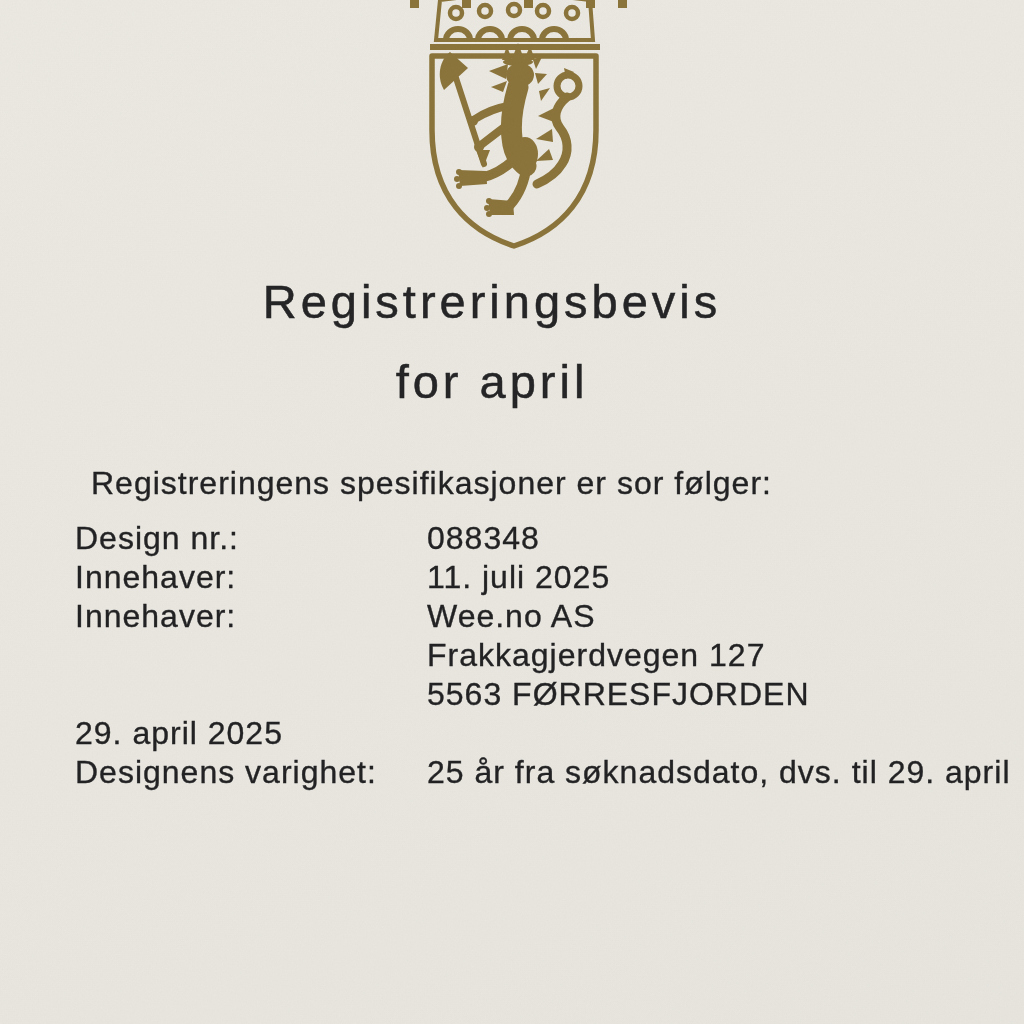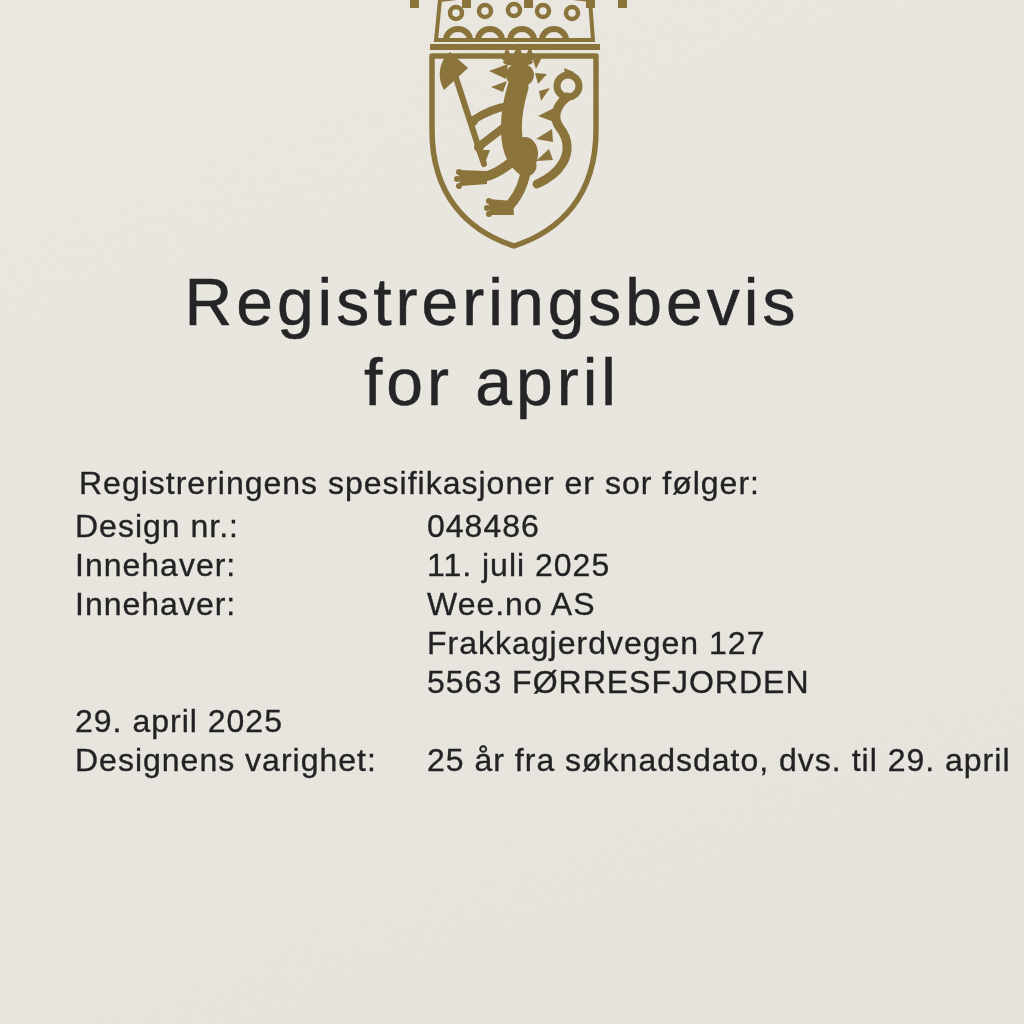--- a/index.html
+++ b/index.html
@@ -32,36 +32,36 @@
   }
   .emblem-wrap {
     width: 240px;
     margin: 0 auto;
     position: relative;
     left: 2px;
   }
   .title {
     margin: 12px 40px 0 0;
     text-align: center;
-    font-size: 66px;
+    font-size: 47px;
     line-height: 80px;
     font-weight: 400;
     letter-spacing: 4px;
     color: #222224;
     -webkit-text-stroke: 0.5px #222224;
   }
   .content {
     margin: 42px 0 0 75px;
     font-size: 32px;
     line-height: 39px;
     letter-spacing: 1px;
     color: #1f1f21;
     -webkit-text-stroke: 0.35px #1f1f21;
   }
-  .intro { margin: 4px; }
+  .intro { margin: 16px; }
   .row {
     display: flex;
   }
   .label {
     width: 352px;
     flex: 0 0 352px;
   }
   .value {
     white-space: pre-line;
     flex: 1 1 auto;
@@ -159,21 +159,21 @@
   <div class="title">
     <div>Registreringsbevis</div>
     <div>for april</div>
   </div>
 
   <div class="content">
     <p class="intro">Registreringens spesifikasjoner er sor følger:</p>
 
     <div class="row">
       <div class="label">Design nr.:</div>
-      <div class="value">048486</div>
+      <div class="value">088348</div>
     </div>
 
     <div class="row">
       <div class="label">Innehaver:</div>
       <div class="value">11. juli 2025</div>
     </div>
 
     <div class="row">
       <div class="label">Innehaver:</div>
       <div class="value">Wee.no AS

